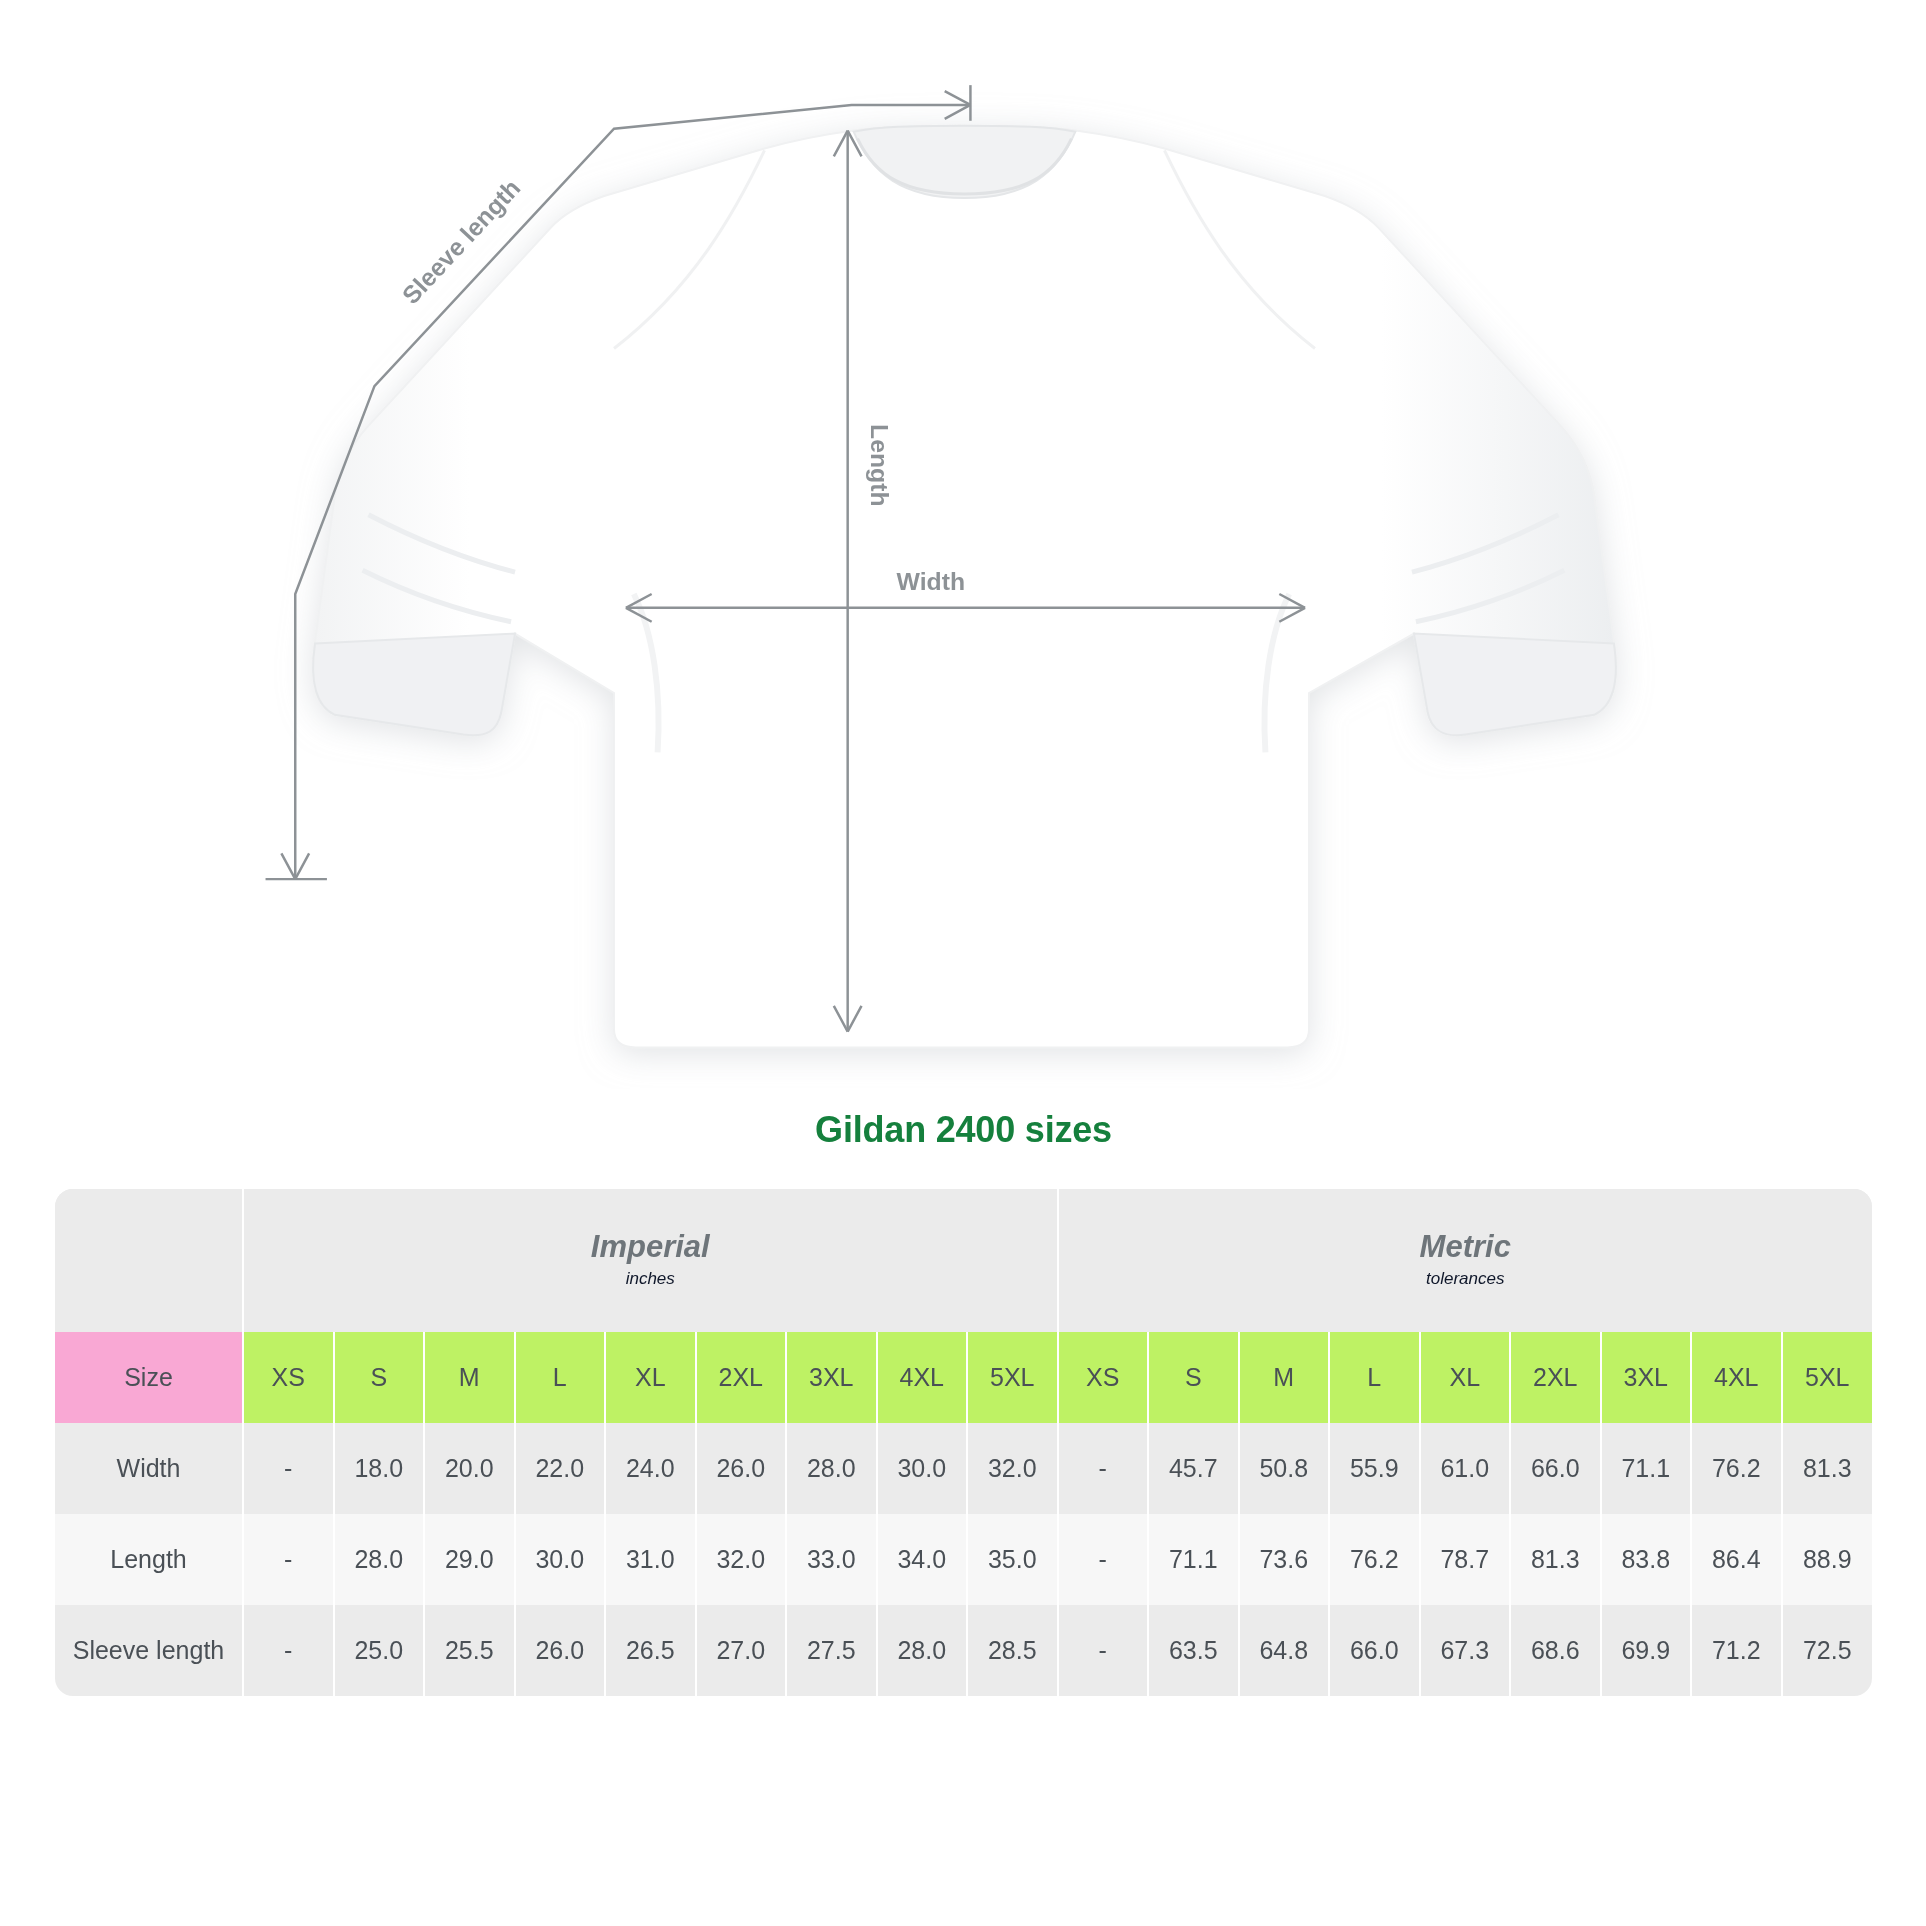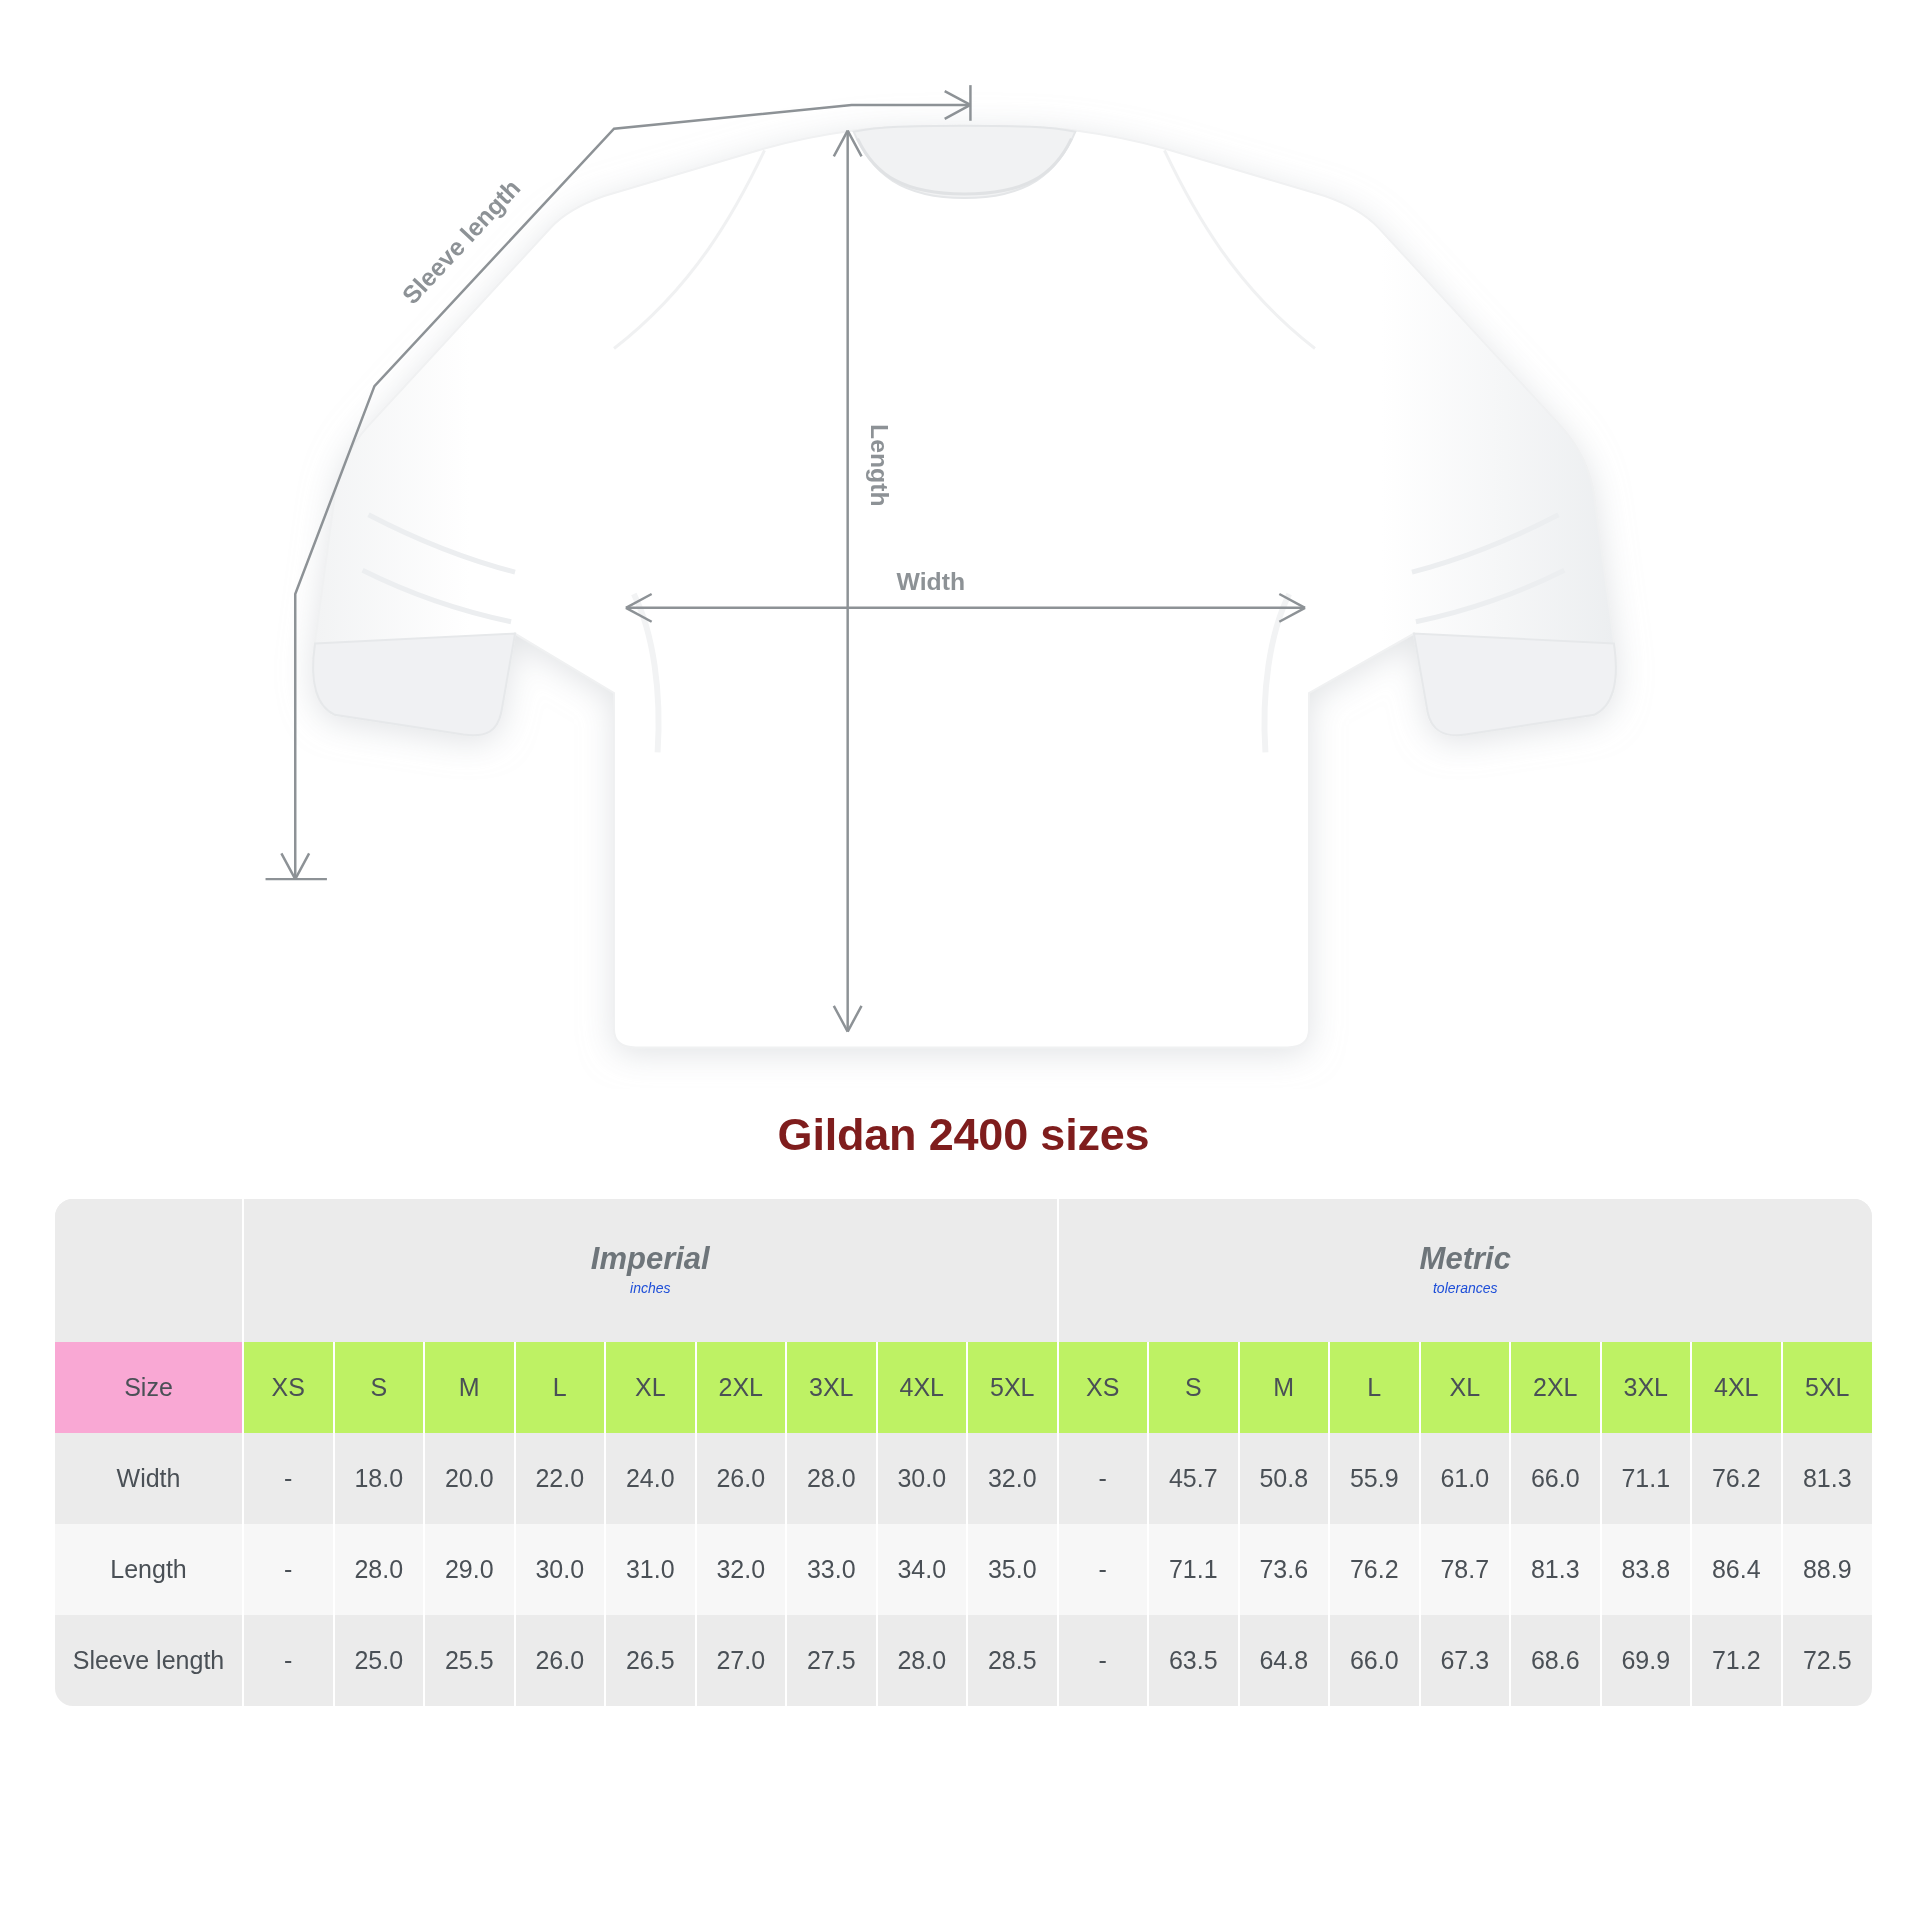--- a/index.html
+++ b/index.html
@@ -31,23 +31,23 @@
     left: 0;
     top: 0;
   }
 
   
   .title-block {
     text-align: center;
     margin-top: 20px;
   }
   .chart-title {
-    font-size: 45px;
+    font-size: 36px;
     font-weight: bold;
-    color: #7f1d1d;
+    color: #15803d;
     letter-spacing: -0.2px;
     margin: 0;
   }
   .chart-subtitle {
     font-size: 23px;
     font-style: italic;
     color: #6e757a;
     margin-top: 18px;
   }
 
@@ -79,23 +79,23 @@
     height: 143px;
   }
   .unit-head .unit-name {
     font-size: 31px;
     font-style: italic;
     font-weight: bold;
     color: #6e757a;
     line-height: 1.15;
   }
   .unit-head .unit-sub {
-    font-size: 14px;
+    font-size: 17px;
     font-style: italic;
-    color: #1d4ed8;
+    color: #0f172a;
     line-height: 1.6;
   }
   .unit-head.blank { background: #ebebeb; }
 
   .row-header-cell {
     background: #ebebeb;
     font-weight: bold;
     color: #4a5056;
     font-size: 26px;
   }

